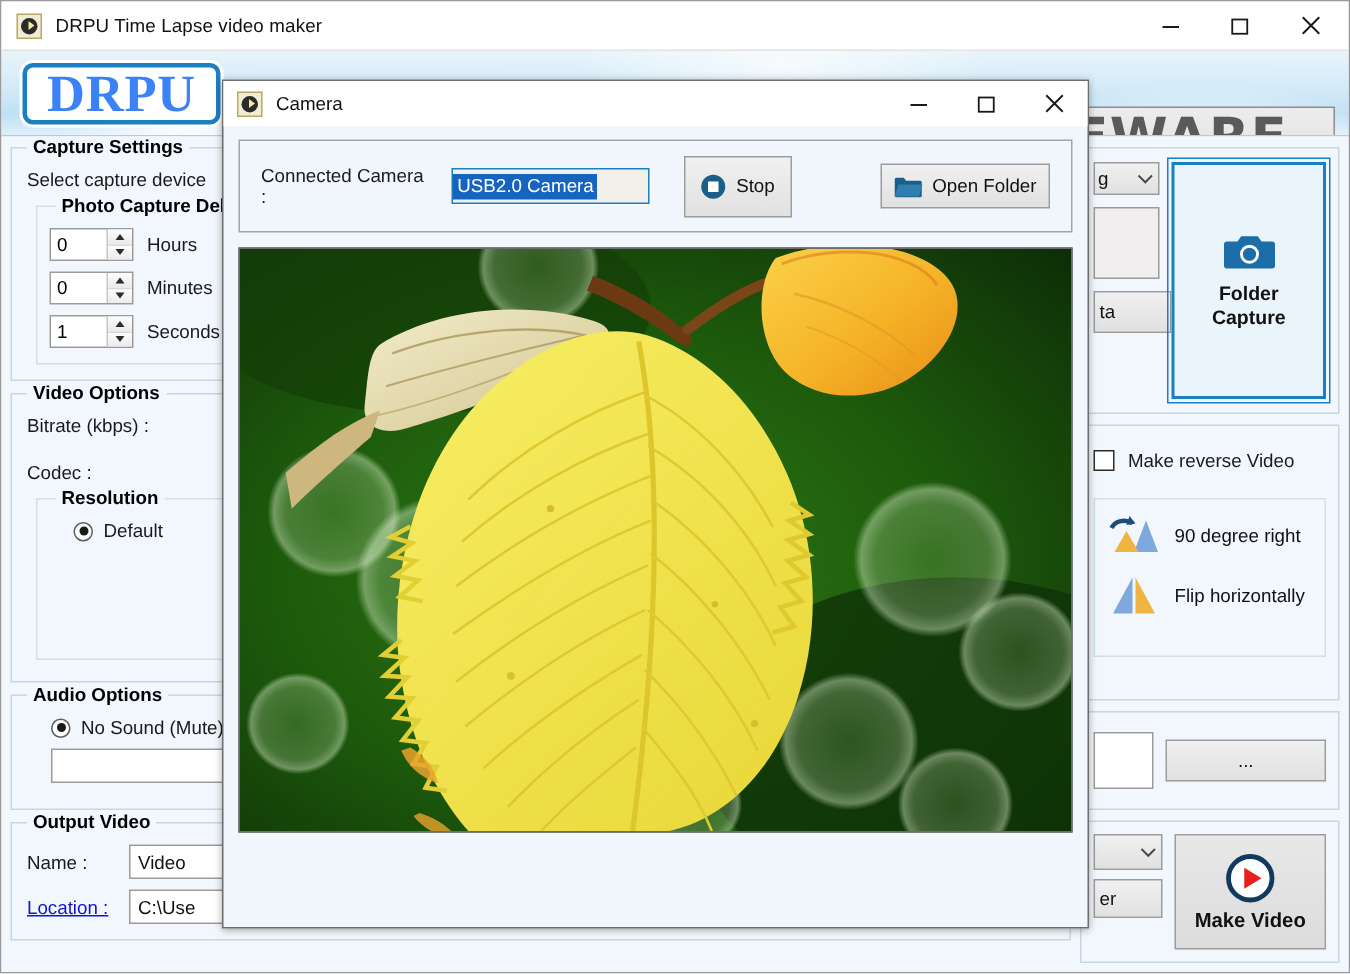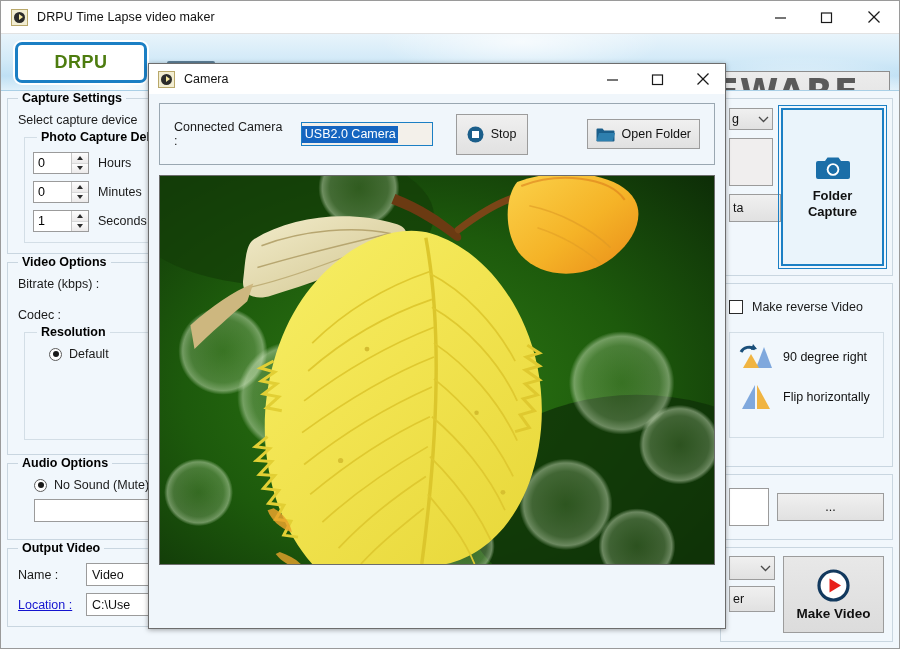--- a/index.html
+++ b/index.html
@@ -60,22 +60,22 @@
       radial-gradient(ellipse 200px 50px at 520px 8px, rgba(255,255,255,.7), transparent 70%),
       radial-gradient(ellipse 160px 40px at 800px 50px, rgba(255,255,255,.6), transparent 70%);
   }
   .drpu-logo{
     position:absolute; left:14px; top:8px; width:132px; height:41px;
     border:3px solid #1b7fc4; border-radius:7px; background:#ffffff;
     display:flex; align-items:center; justify-content:center;
     box-shadow:0 0 0 2px #ffffff;
   }
   .drpu-logo span{
-    font-family:Liberation Sans, sans-serif;
-    font-weight:bold; font-size:18px; color:#4d7c0f; letter-spacing:0.5px;
+    font-family:Liberation Serif, serif;
+    font-weight:bold; font-size:35px; color:#3b82f6; letter-spacing:0.5px;
   }
   .tl-icon{
     position:absolute; left:166px; top:27px; width:48px; height:32px;
     background:#5d7f96; border-radius:2px; overflow:hidden;
   }
   .tl-icon .strip{
     position:absolute;top:2px;left:0;width:100%;height:6px;
     background:repeating-linear-gradient(90deg,#ffffff 0 4px,#5d7f96 4px 7px);
   }
   .tl-icon .dial{
@@ -179,21 +179,21 @@
     background:linear-gradient(180deg,#e8e8e8,#dcdcdc); border:1px solid #9c9c9c;
     display:flex;flex-direction:column;align-items:center;justify-content:center;gap:4px;
   }
   .make-video-btn .mv-label{ font-weight:bold; font-size:13.5px; color:#111; }
 
   .rot-row{ display:flex; align-items:center; gap:9px; margin-bottom:12px; }
   .rot-label{ font-size:12.5px; }
 
   
   #camera-dialog{
-    position:absolute; left:148px; top:63px; width:578px; height:566px;
+    position:absolute; left:148px; top:53px; width:578px; height:566px;
     background:#f0f6fb; border:1px solid #6d6d6d; box-shadow:0 1px 5px rgba(0,0,0,.35);
     display:flex; flex-direction:column; z-index:50;
   }
   .dlg-titlebar{
     height:30px;min-height:30px;background:#ffffff;display:flex;align-items:center;padding-left:9px;
   }
   .dlg-title{ font-size:12.5px; color:#111; }
   .dlg-winctl{ margin-left:auto; display:flex; }
   .dlg-btn{ width:45px;height:30px;display:flex;align-items:center;justify-content:center; }
   .dlg-body{ flex:1; padding:9px 10px 10px 10px; display:flex; flex-direction:column; }

